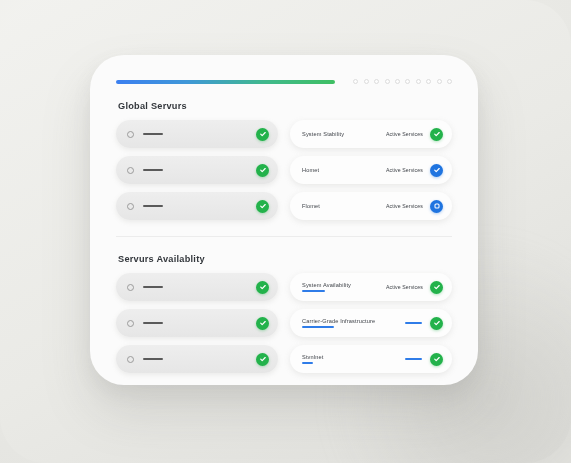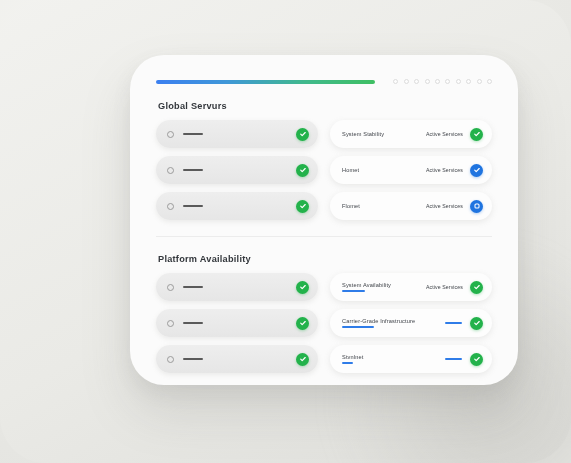--- a/index.html
+++ b/index.html
@@ -43,21 +43,20 @@
     position: absolute;
     left: 90px;
     top: 55px;
     width: 388px;
     height: 330px;
     background: #fbfbfb;
     border-radius: 34px;
     box-shadow:
       0 26px 50px rgba(120,120,115,.20),
       0 8px 18px rgba(120,120,115,.10);
-    margin-left: 40px;
   }
   .card-inner {
     position: absolute;
     left: 0; top: 0; right: 0; bottom: 0;
     padding: 20px 26px 22px 26px;
     box-sizing: border-box;
   }
 
   
   .topbar {
@@ -290,21 +289,21 @@
                 <div class="r-status">Active Services</div>
                 <div class="badge blue">
                   <svg width="8" height="8" viewBox="0 0 12 12">
                     <rect x="3" y="3" width="6" height="6" rx="1.6" stroke="#ffffff" stroke-width="1.6" fill="none"></rect>
                   </svg>
                 </div>
               </div>
             </div>
           </div>
           <div class="divider"></div>
-          <div class="section-title">Platform Availability</div>
+          <div class="section-title">Servurs Availablity</div>
           <div class="rows">
             <div class="row">
               <div class="pill-left">
                 <div class="ring"></div>
                 <div class="dash"></div>
                 <div class="spacer"></div>
                 <div class="badge green">
                   <svg width="8" height="8" viewBox="0 0 12 12">
                     <path d="M2.6 6.2 L4.8 8.4 L9.3 3.8" stroke="#ffffff" stroke-width="1.8" fill="none" stroke-linecap="round" stroke-linejoin="round"></path>
                   </svg>

